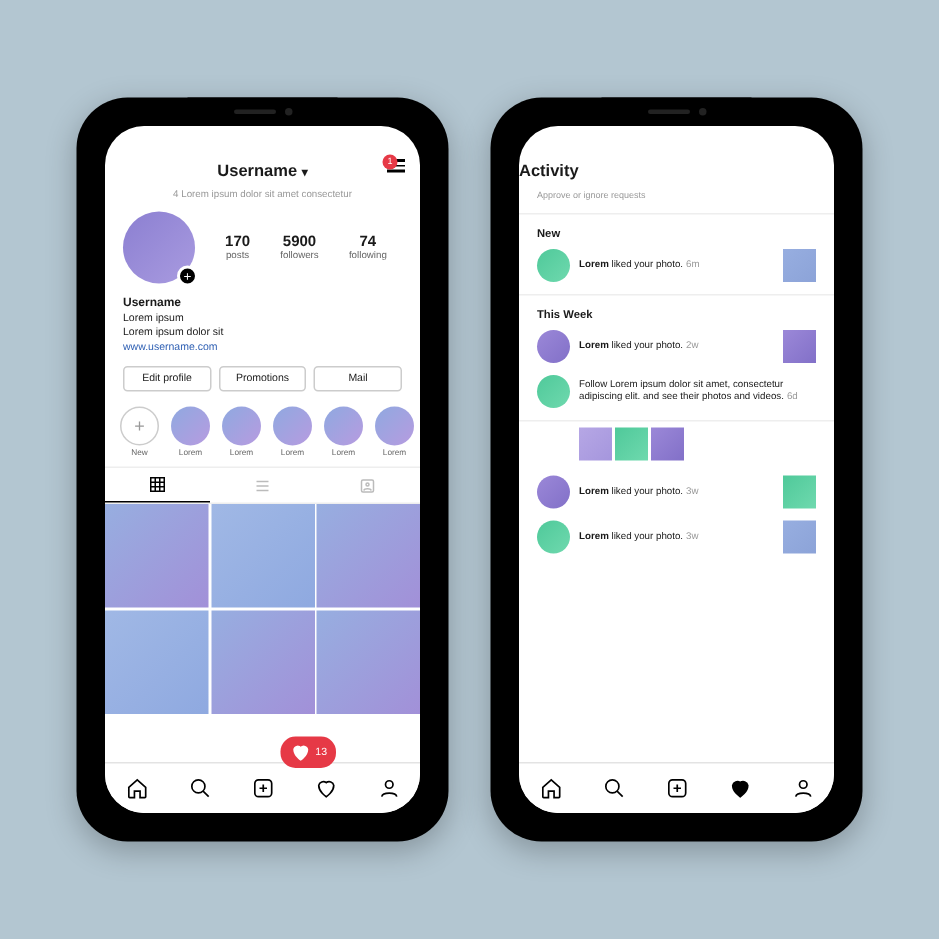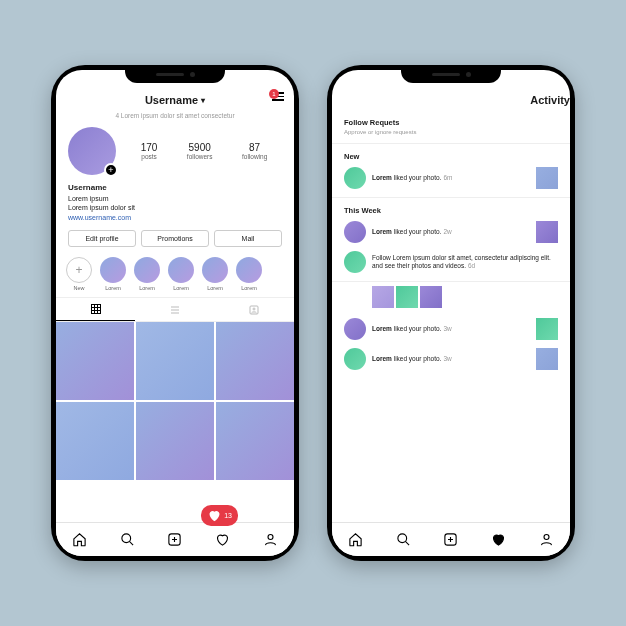--- a/index.html
+++ b/index.html
@@ -6,21 +6,21 @@
   body {
     width: 626px; height: 626px;
     background: #b3c6d1;
     font-family: -apple-system, "Segoe UI", Helvetica, Arial, sans-serif;
     display: flex; align-items: center; justify-content: center; gap: 28px;
     color: #1a1a1a;
   }
   .phone {
     width: 248px; height: 496px;
     background: #000; border-radius: 34px;
-    padding: 5px; position: relative;
+    padding: 19px; position: relative;
     box-shadow: 0 6px 20px rgba(0,0,0,.25);
   }
   .screen {
     width: 100%; height: 100%;
     background: #fff; border-radius: 26px;
     overflow: hidden; position: relative;
     display: flex; flex-direction: column;
   }
   .notch {
     position: absolute; top: 0; left: 50%; transform: translateX(-50%);
@@ -55,21 +55,21 @@
     width:48px; height:48px; border-radius:50%;
     background: linear-gradient(135deg,#8b7fd1,#a99be0);
     position:relative; flex-shrink:0;
   }
   .avatar .add {
     position:absolute; right:-2px; bottom:-2px; width:14px; height:14px;
     background:#000; border-radius:50%; color:#fff; font-size:9px;
     display:flex; align-items:center; justify-content:center; border:2px solid #fff;
   }
   .stats { flex:1; display:flex; justify-content:space-around; text-align:center;}
-  .stat .num { font-size:10px; font-weight:400;}
+  .stat .num { font-size:10px; font-weight:700;}
   .stat .lbl { font-size:6.5px; color:#666;}
 
   .bio { padding: 4px 12px; font-size:7px; line-height:1.35;}
   .bio .uname { font-weight:700; font-size:8px;}
   .bio .link { color:#2e5fb3;}
 
   .btn-row { display:flex; gap:5px; padding:4px 12px;}
   .btn {
     flex:1; border:1px solid #ccc; border-radius:3px; font-size:7px;
     padding:4px 0; text-align:center; background:#fff;
@@ -104,21 +104,21 @@
     background:#e63946; color:#fff; font-size:7px;
     padding:3px 6px; border-radius:10px;
     display:flex; align-items:center; gap:2px;
   }
   .like-pop::after{
     content:""; position:absolute; bottom:-3px; left:50%; transform:translateX(-50%);
     border:3px solid transparent; border-top-color:#e63946;
   }
 
   
-  .act-title { font-size:11px; font-weight:600; text-align:right; padding:4px 0 6px;}
+  .act-title { font-size:11px; font-weight:600; text-align:left; padding:4px 0 6px;}
   .sect { padding: 2px 12px;}
   .sect-h { font-size:7.5px; font-weight:600; padding:4px 0 2px;}
   .sect-sub { font-size:6px; color:#999; padding-bottom:4px;}
   .row {
     display:flex; align-items:center; gap:6px; padding:4px 0;
     font-size:6.5px;
   }
   .row .av {
     width:22px; height:22px; border-radius:50%; flex-shrink:0;
   }
@@ -169,21 +169,21 @@
         <div class="stats">
           <div class="stat">
             <div class="num">170</div>
             <div class="lbl">posts</div>
           </div>
           <div class="stat">
             <div class="num">5900</div>
             <div class="lbl">followers</div>
           </div>
           <div class="stat">
-            <div class="num">87</div>
+            <div class="num">74</div>
             <div class="lbl">following</div>
           </div>
         </div>
       </div>
 
       <div class="bio">
         <div class="uname">Username</div>
         <div>Lorem ipsum</div>
         <div>Lorem ipsum dolor sit</div>
         <div class="link">www.username.com</div>
@@ -288,21 +288,20 @@
   </div>
 </div>
 
 <div class="phone">
   <div class="notch"></div>
   <div class="screen">
     <div class="content">
       <div class="act-title">Activity</div>
 
       <div class="sect">
-        <div class="sect-h">Follow Requets</div>
         <div class="sect-sub">Approve or ignore requests</div>
       </div>
       <div class="hr"></div>
 
       <div class="sect">
         <div class="sect-h">New</div>
         <div class="row">
           <div class="av g-green"></div>
           <div class="txt"><b>Lorem</b><span> liked your photo.</span><span class="time">6m</span></div>
           <div class="thumb g-blue"></div>

